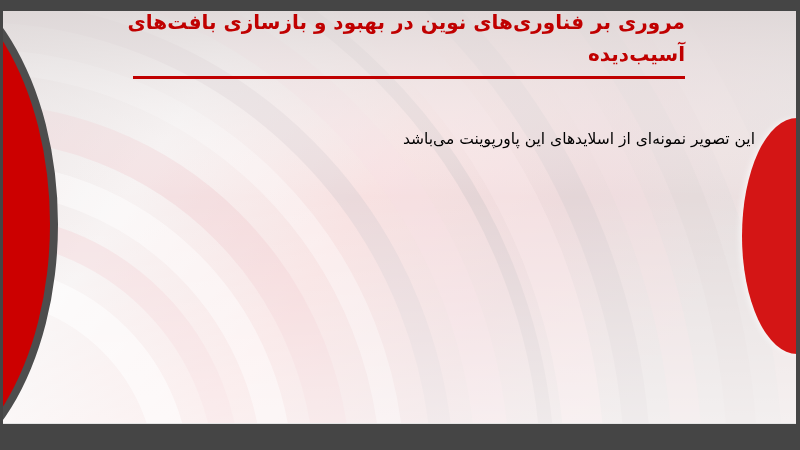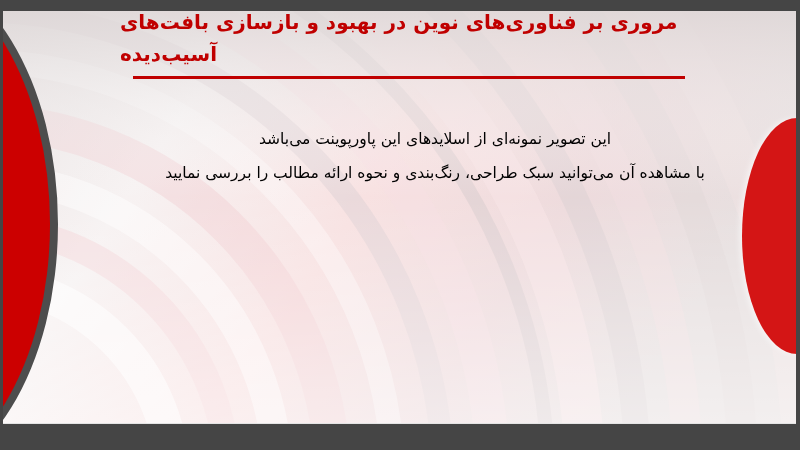--- a/index.html
+++ b/index.html
@@ -105,24 +105,24 @@
     height: 236px;
     border-radius: 50%;
     background: #d41515;
     box-shadow: -3px 0 6px -1px rgba(255,255,255,.65);
     z-index: 4;
   }
 
   
   .title-block {
     position: absolute;
-    left: 120px;
+    left: 107px;
     top: 6px;
     width: 578px;
-    text-align: left;
+    text-align: right;
     z-index: 5;
   }
   .title-text {
     color: #c00000;
     font-size: 20px;
     font-weight: bold;
     line-height: 32px;
     direction: rtl;
     letter-spacing: 0;
     white-space: normal;
@@ -145,21 +145,21 @@
     width: 640px;
     text-align: right;
     direction: rtl;
     z-index: 5;
   }
   .body-line {
     color: #000000;
     font-size: 15.5px;
     line-height: 34px;
     white-space: nowrap;
-    text-align: center;
+    text-align: right;
   }
 </style>
 </head>
 <body>
 
 <div class="slide">
 
   <div class="canvas">
     <svg class="canvas-bg" viewBox="0 0 793 412" preserveAspectRatio="none">
       <defs>
@@ -210,16 +210,15 @@
   <div class="frame-left"></div>
   <div class="frame-right"></div>
 
   <div class="title-block">
     <div class="title-text">مروری بر فناوری‌های نوین در بهبود و بازسازی بافت‌های آسیب‌دیده</div>
   </div>
   <div class="title-rule"></div>
 
   <div class="body-block">
     <div class="body-line">این تصویر نمونه‌ای از اسلایدهای این پاورپوینت می‌باشد</div>
-    <div class="body-line">با مشاهده آن می‌توانید سبک طراحی، رنگ‌بندی و نحوه ارائه مطالب را بررسی نمایید</div>
   </div>
 
 </div>
 
 </body></html>

